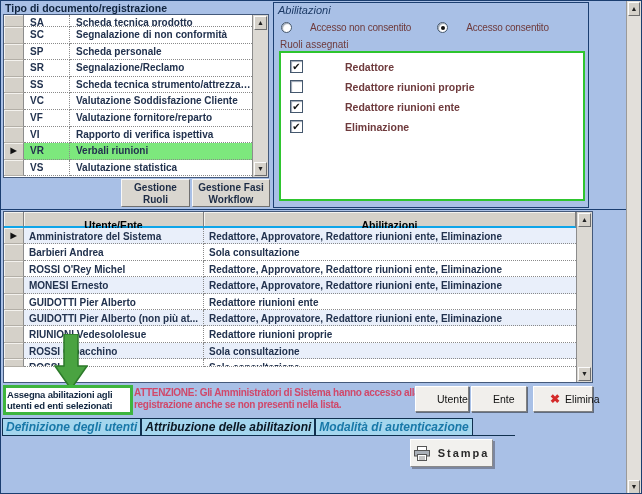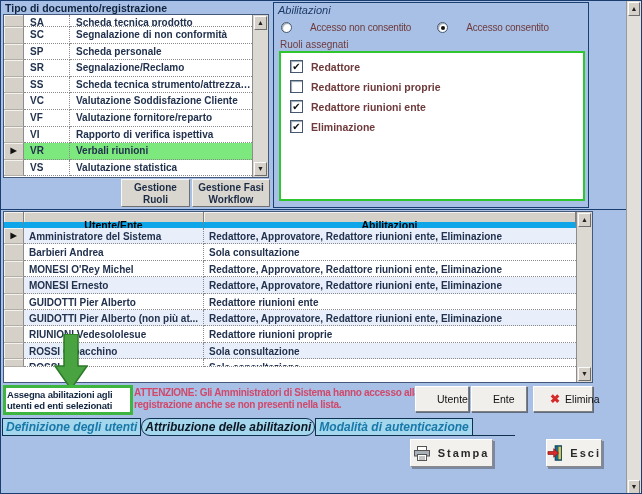--- a/index.html
+++ b/index.html
@@ -46,28 +46,28 @@
   .radio-row { position:absolute; left:7px; top:19px; display:flex; align-items:center; gap:18px; }
   .radio { width:11px; height:11px; border-radius:50%; background:#fff; border:1px solid #45586e;
            box-shadow:inset 1px 1px 1px #9aa4b2; position:relative; flex:none; }
   .radio.on::after { content:""; position:absolute; left:3px; top:3px; width:4px; height:4px; border-radius:50%; background:#111; }
   .radio-label { font-size:10px; color:#6e3a3c; letter-spacing:-0.2px; margin-right:8px; }
   .ruoli-label { position:absolute; left:6px; top:36px; font-size:10px; color:#6e3a3c; }
   .roles-box { position:absolute; left:5px; top:48px; width:306px; height:150px; background:#fff; border:2px solid #2ec52e; }
   .role-row { display:flex; align-items:center; gap:8px; margin:7px 0 0 9px; height:13px; }
   .checkbox { width:13px; height:13px; background:#fff; border:1px solid #45586e;
               box-shadow:inset 1px 1px 1px #9aa4b2; font-size:10px; line-height:11px; text-align:center; color:#111; flex:none; }
-  .role-label { font-size:10.5px; font-weight:bold; color:#6e3a3c; }
+  .role-label { font-size:10.5px; font-weight:bold; color:#6e3a3c;margin-left:34px; }
 
   
   .hline { position:absolute; left:0; top:208px; width:626px; height:1px; background:#1b3e70; }
   .users-table { position:absolute; left:2px; top:210px; width:590px; height:172px; background:#fff;
                  border:1px solid #44597a; overflow:hidden; }
   .u-head { display:flex; height:16px; margin-right:16px; }
-  .u-head .hcell { background:#d5d1c9; border-right:1px solid #808080; border-bottom:6px solid #0ea5e9;
+  .u-head .hcell { background:#d5d1c9; border-right:1px solid #808080; border-bottom:2px solid #0ea5e9;
                    box-shadow:inset 1px 1px 0 #f4f2ee; font-size:10.5px; font-weight:bold; color:#000;
                    text-align:center; padding-top:7px; }
   .hc-marker { width:20px; flex:none; }
   .hc-name { width:180px; flex:none; }
   .hc-abil { flex:1; }
   .u-rows { position:absolute; left:0; top:16px; right:16px; bottom:0; }
   .u-row { display:flex; height:16.4px; overflow:hidden; }
   .u-row.shade .name-cell, .u-row.shade .abil-cell { background:#e9effa; }
   .u-row.clipped { height:8px; }
   .name-cell { width:180px; flex:none; border-right:1px dotted #8a8a8a; border-bottom:1px dotted #8a8a8a;
@@ -89,21 +89,21 @@
                font-size:10.5px; color:#111; cursor:default; }
   #btn-utente { left:414px; width:54px; }
   #btn-ente { left:470px; width:56px; }
   #btn-elimina { left:532px; width:60px; }
   .x-icon { color:#d42a2a; font-size:12px; font-weight:bold; line-height:12px; }
 
   
   .tabs { position:absolute; left:1px; top:417px; width:513px; display:flex; }
   .tab { height:18px; background:#a4d6ee; border:1px solid #10304f; font-size:12px; font-style:italic;
          font-weight:bold; color:#1878a8; padding:1px 3px 0 3px; white-space:nowrap; cursor:default; }
-  .tab.active { color:#0b1622;border-radius:9px; }
+  .tab.active { color:#0b1622; }
   .tab-tail { flex:1; border-bottom:1px solid #10304f; height:18px; }
 
   
   .btn-big { position:absolute; top:438px; height:28px; background:#f2f1ee;
              border:1px solid #8a8a8a; border-top-color:#fff; border-left-color:#fff;
              box-shadow:2px 2px 0 #7c87a0; display:flex; align-items:center; justify-content:center; gap:8px;
              font-size:11px; font-weight:bold; letter-spacing:2px; color:#2a2a2a; cursor:default; }
   #btn-stampa { left:409px; width:83px; }
   #btn-esci { left:545px; width:56px; }
 </style>
@@ -218,21 +218,21 @@
           <div class="cell name-cell">Amministratore del Sistema</div>
           <div class="cell abil-cell">Redattore, Approvatore, Redattore riunioni ente, Eliminazione</div>
         </div>
         <div class="u-row">
           <div class="cell marker-cell"></div>
           <div class="cell name-cell">Barbieri Andrea</div>
           <div class="cell abil-cell">Sola consultazione</div>
         </div>
         <div class="u-row">
           <div class="cell marker-cell"></div>
-          <div class="cell name-cell">MONESI O'Rey Michel</div>
+          <div class="cell name-cell">ROSSI O'Rey Michel</div>
           <div class="cell abil-cell">Redattore, Approvatore, Redattore riunioni ente, Eliminazione</div>
         </div>
         <div class="u-row shade">
           <div class="cell marker-cell"></div>
           <div class="cell name-cell">MONESI Ernesto</div>
           <div class="cell abil-cell">Redattore, Approvatore, Redattore riunioni ente, Eliminazione</div>
         </div>
         <div class="u-row">
           <div class="cell marker-cell"></div>
           <div class="cell name-cell">GUIDOTTI Pier Alberto</div>
@@ -300,27 +300,19 @@
   <div class="btn-big" id="btn-stampa">
     <svg width="16" height="15" viewBox="0 0 16 15">
       <rect x="3.5" y="0.5" width="9" height="4" fill="#fff" stroke="#555"></rect>
       <rect x="0.5" y="4.5" width="15" height="5.5" fill="#aab0b8" stroke="#555"></rect>
       <rect x="3.5" y="8.5" width="9" height="6" fill="#fff" stroke="#555"></rect>
       <line x1="5" y1="11" x2="11" y2="11" stroke="#888"></line>
       <line x1="5" y1="13" x2="11" y2="13" stroke="#888"></line>
     </svg>
     <span>Stampa</span>
   </div>
-  <div class="btn-big" id="btn-esci">
-    <svg width="16" height="16" viewBox="0 0 16 16">
-      <rect x="8.5" y="0.5" width="7" height="15" fill="#1a6b8a" stroke="#0a3a50"></rect>
-      <rect x="12" y="1.5" width="2.5" height="13" fill="#e8c84a"></rect>
-      <polygon points="1,6.5 7,6.5 7,3.5 12,8 7,12.5 7,9.5 1,9.5" fill="#d92b2b" stroke="#7a0f0f" stroke-width="0.7"></polygon>
-    </svg>
-    <span>Esci</span>
-  </div>
 
   <div class="main-sb">
     <div class="sb-btn up">▲</div>
     <div class="sb-btn down">▼</div>
   </div>
 
 </div>
 
 </body></html>

